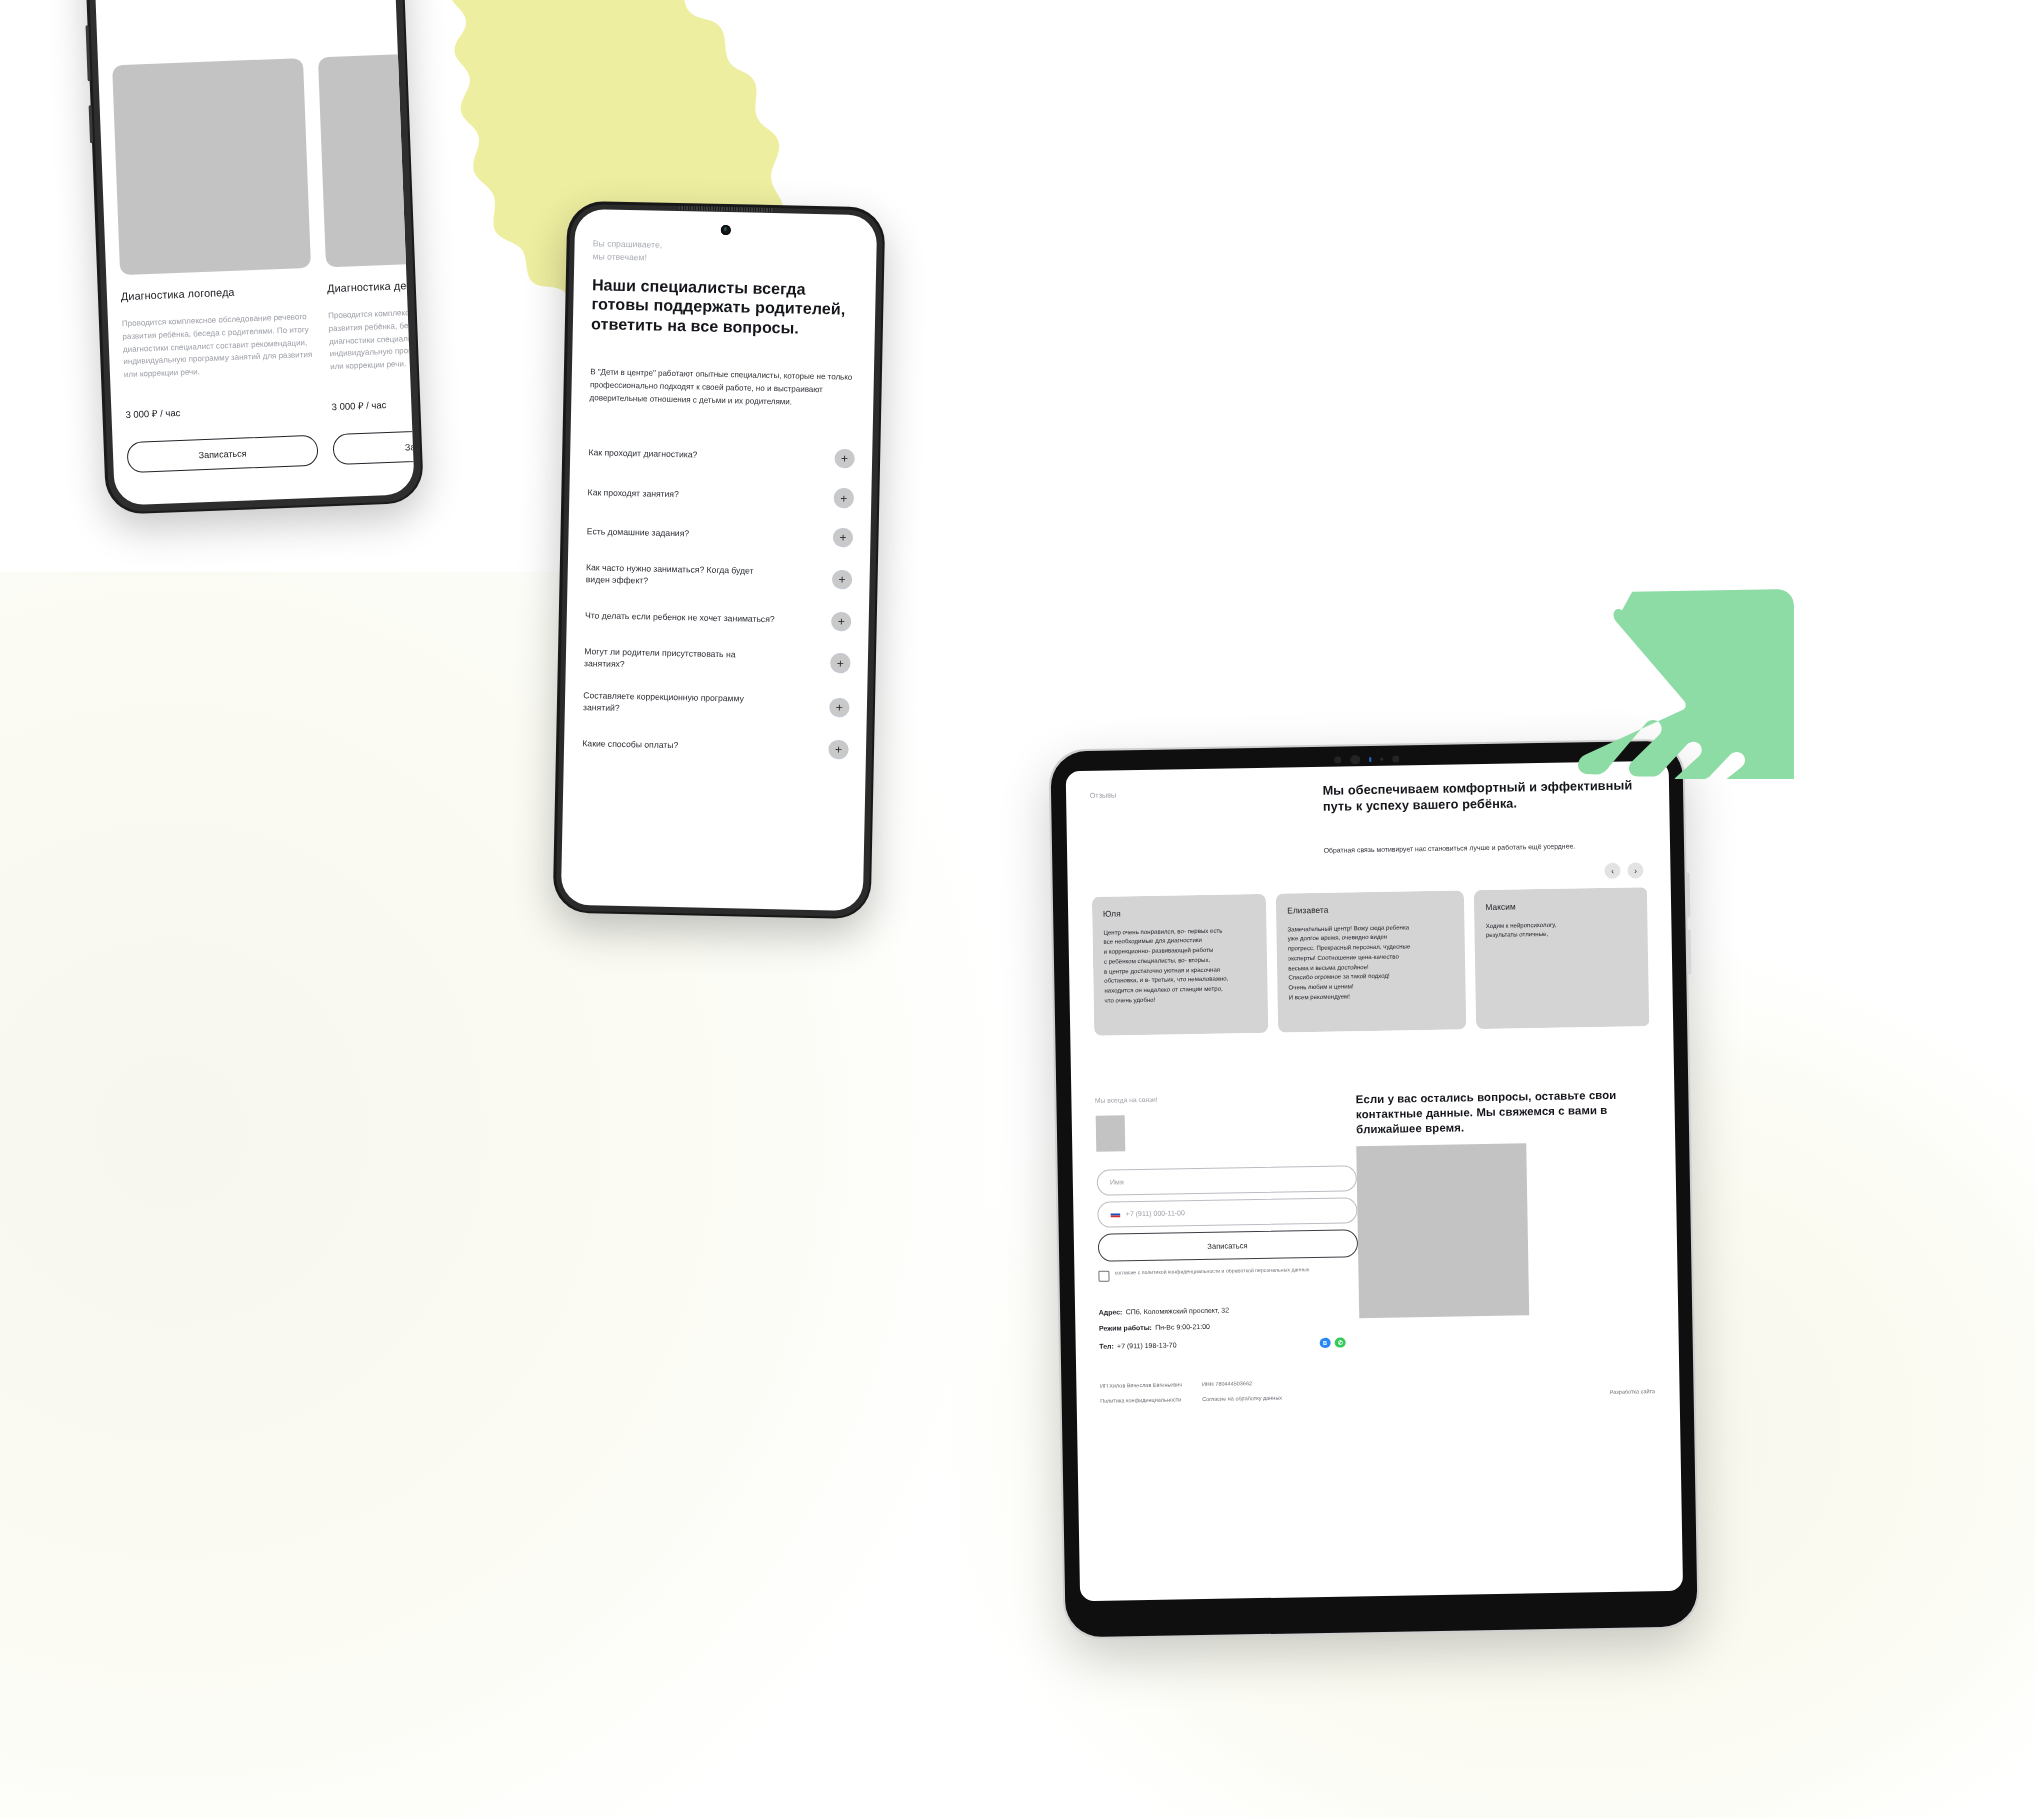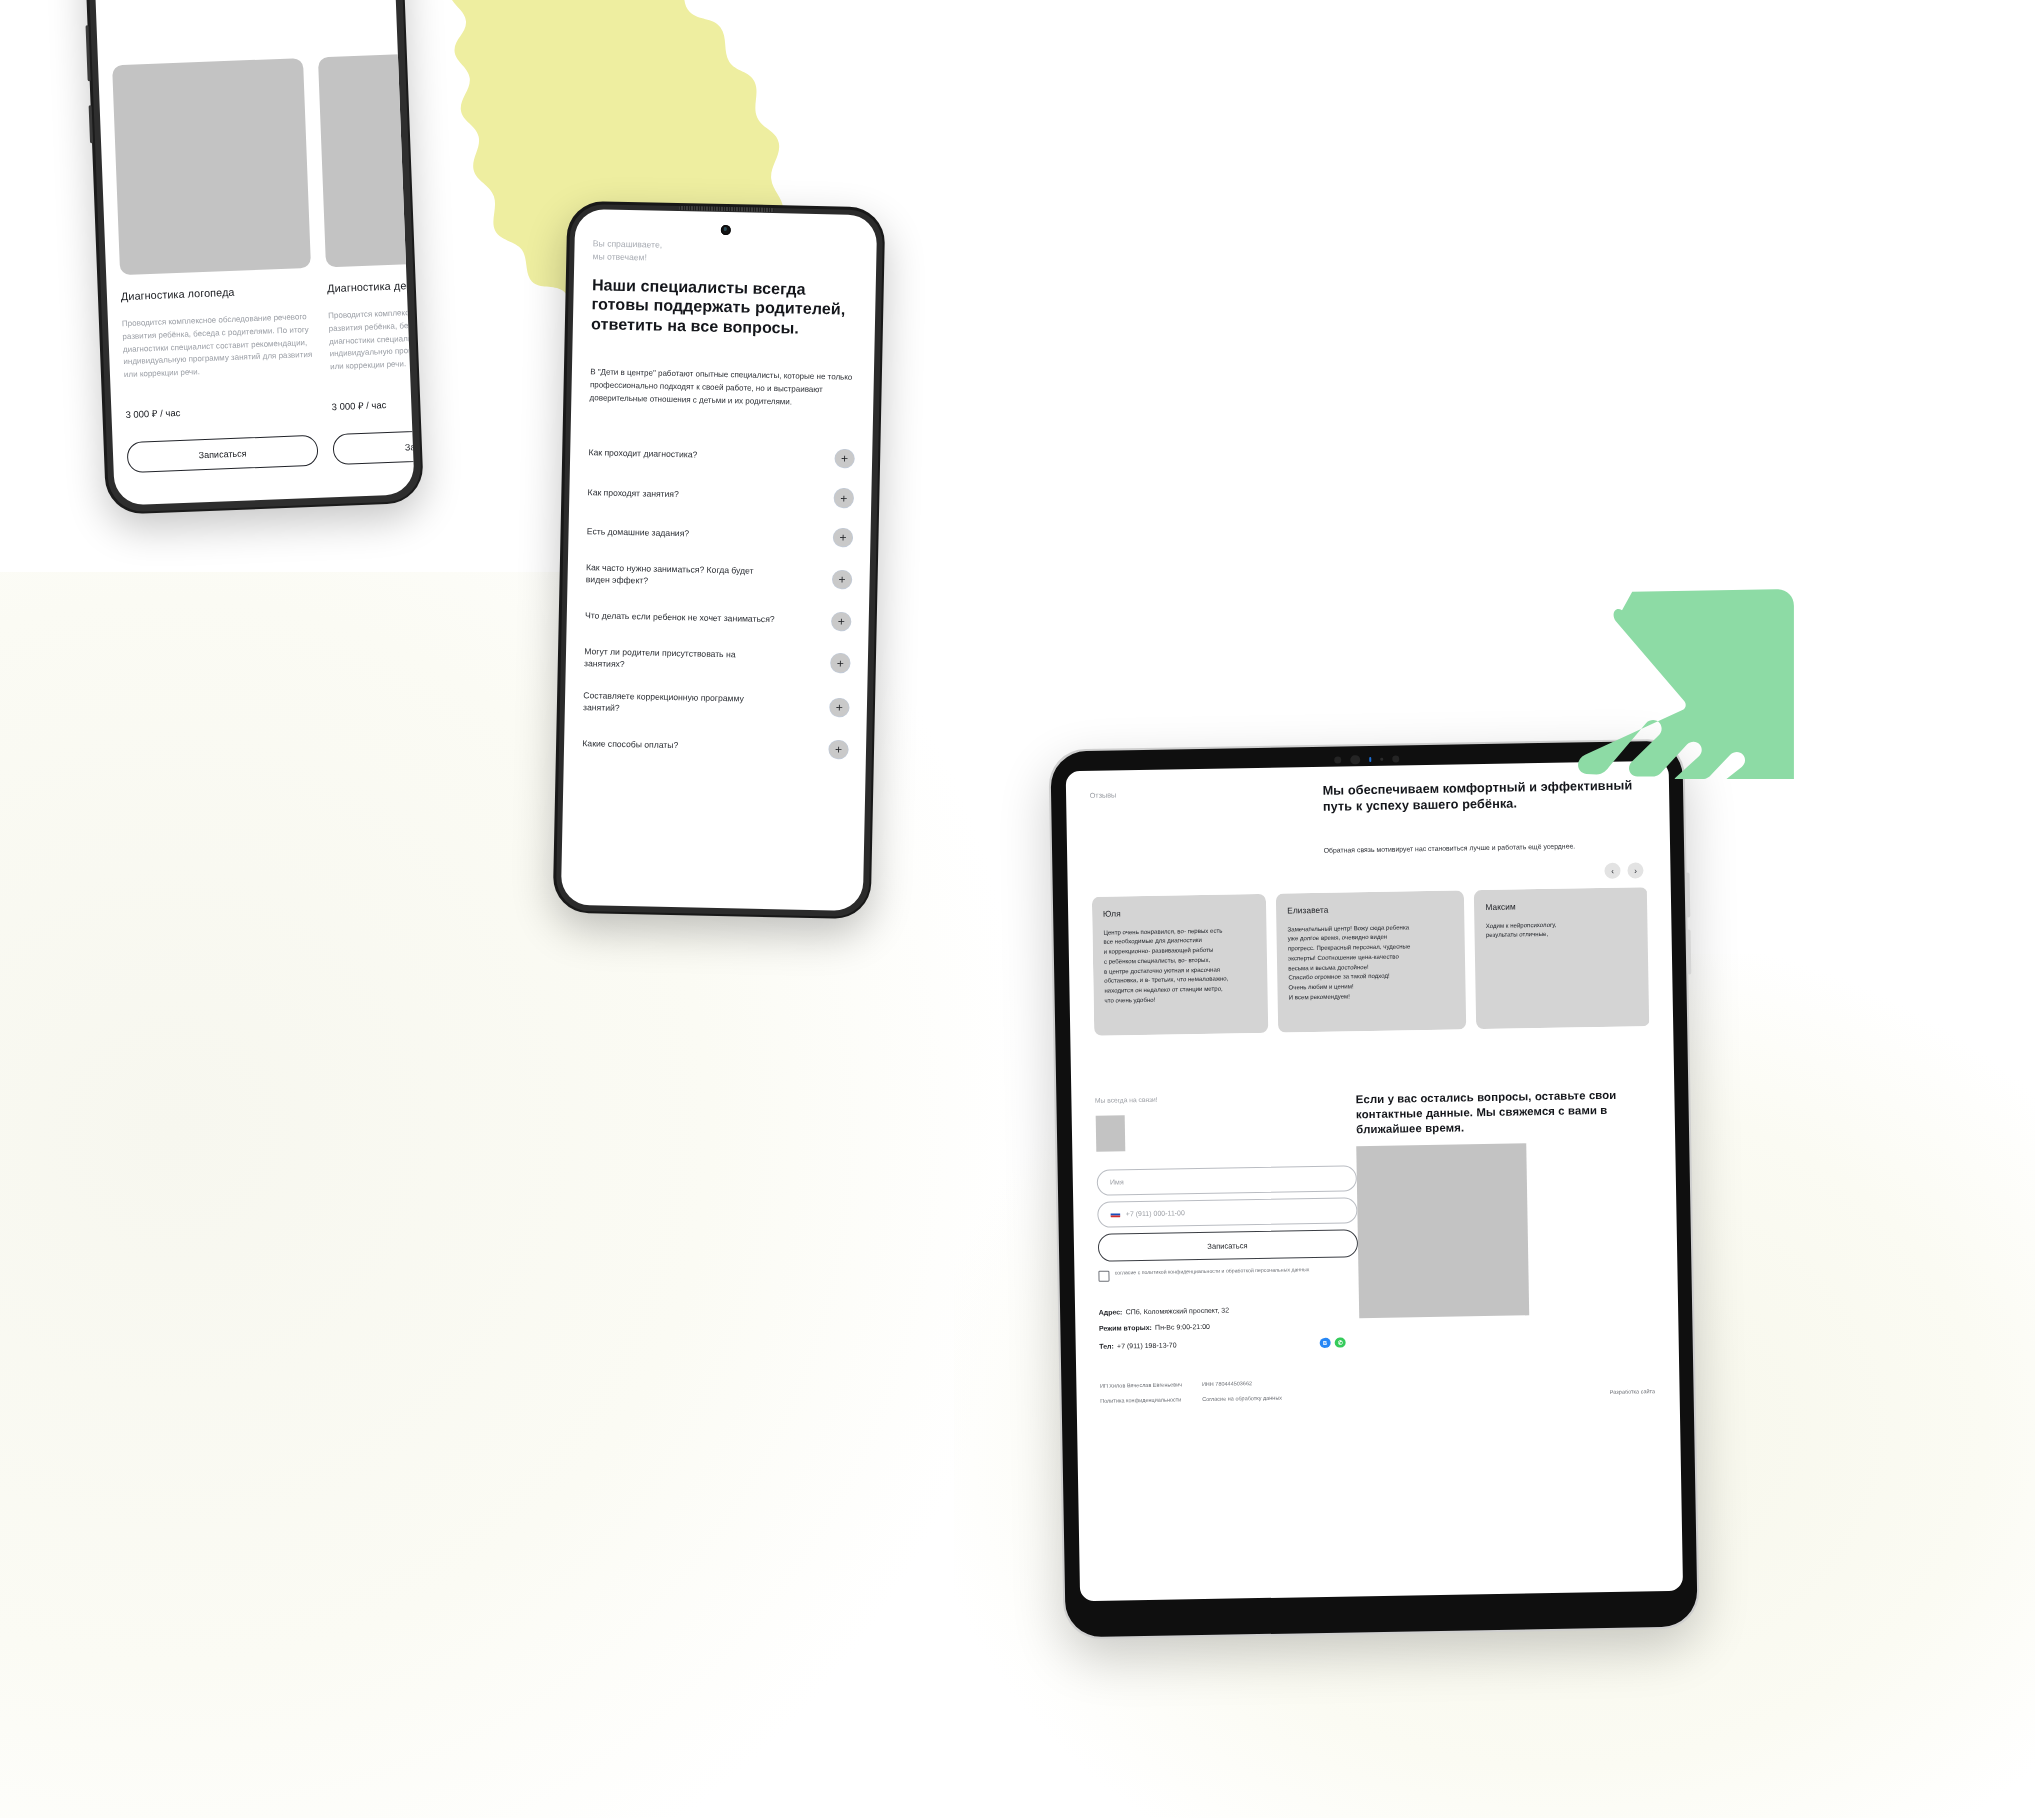--- a/index.html
+++ b/index.html
@@ -387,21 +387,21 @@
                 <span class="consent-tx">согласие с политикой конфиденциальности и обработкой персональных данных</span>
               </div>
             </div>
 
             <div class="info">
               <div class="info-row">
                 <b>Адрес:</b>
                 <span>СПб, Коломяжский проспект, 32</span>
               </div>
               <div class="info-row">
-                <b>Режим вторых:</b>
+                <b>Режим работы:</b>
                 <span>Пн-Вс 9:00-21:00</span>
               </div>
               <div class="info-row info-phone-wrap">
                 <b>Тел:</b>
                 <span>+7 (911) 198-13-70</span>
                 <span class="socials">
                   <span class="soc vk">B</span>
                   <span class="soc wa">✆</span>
                 </span>
               </div>

